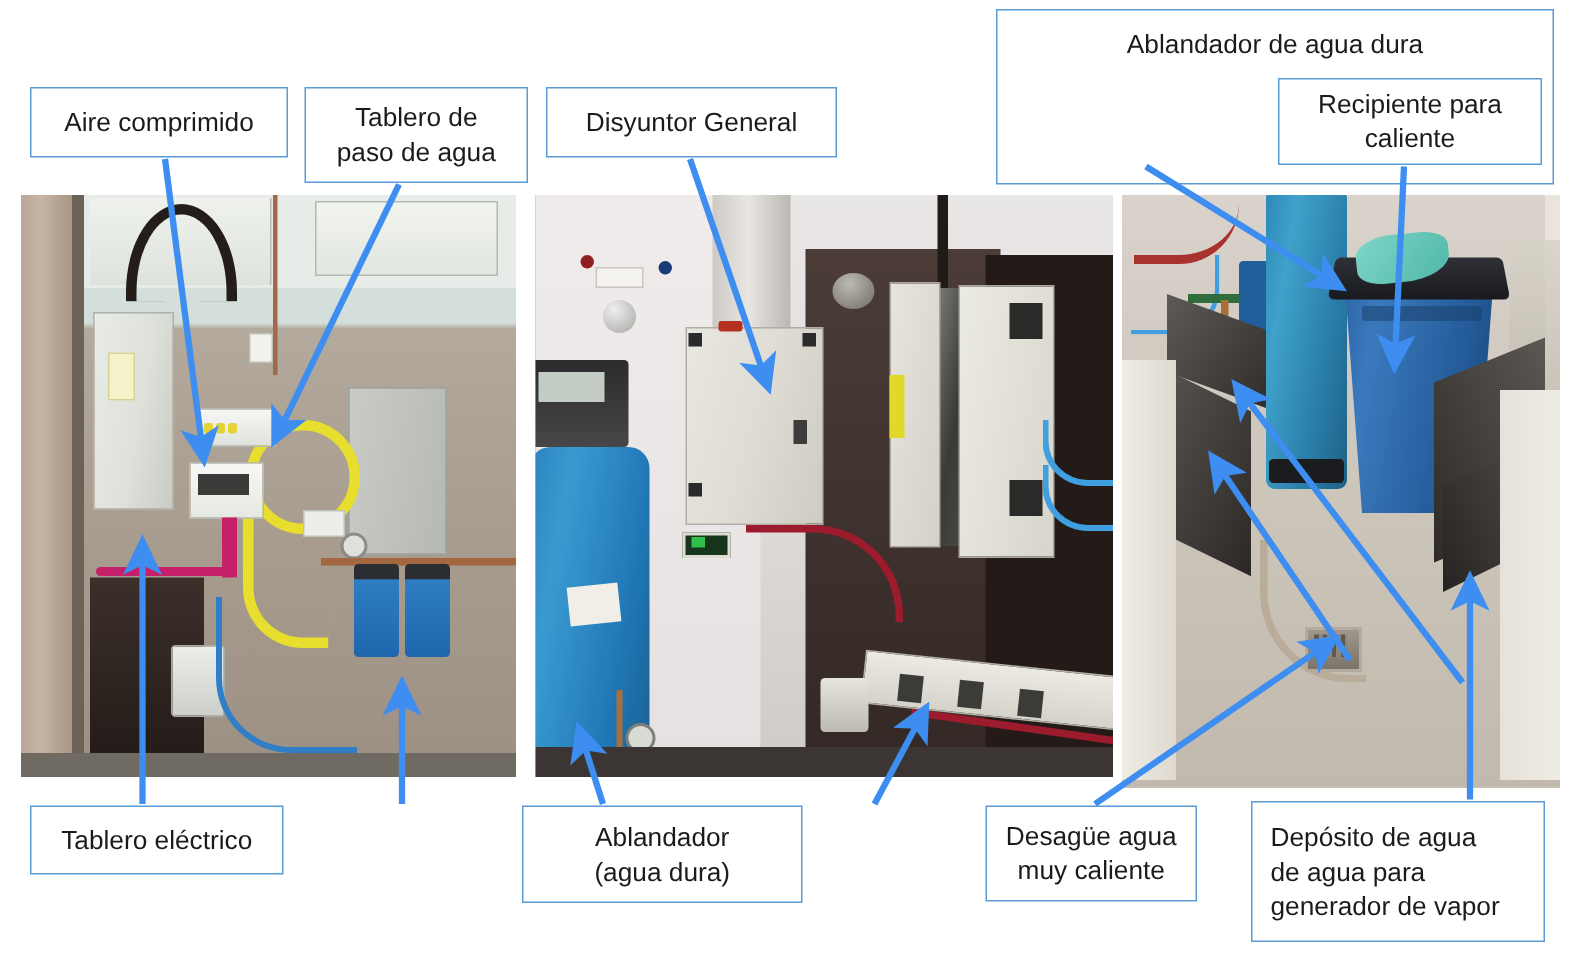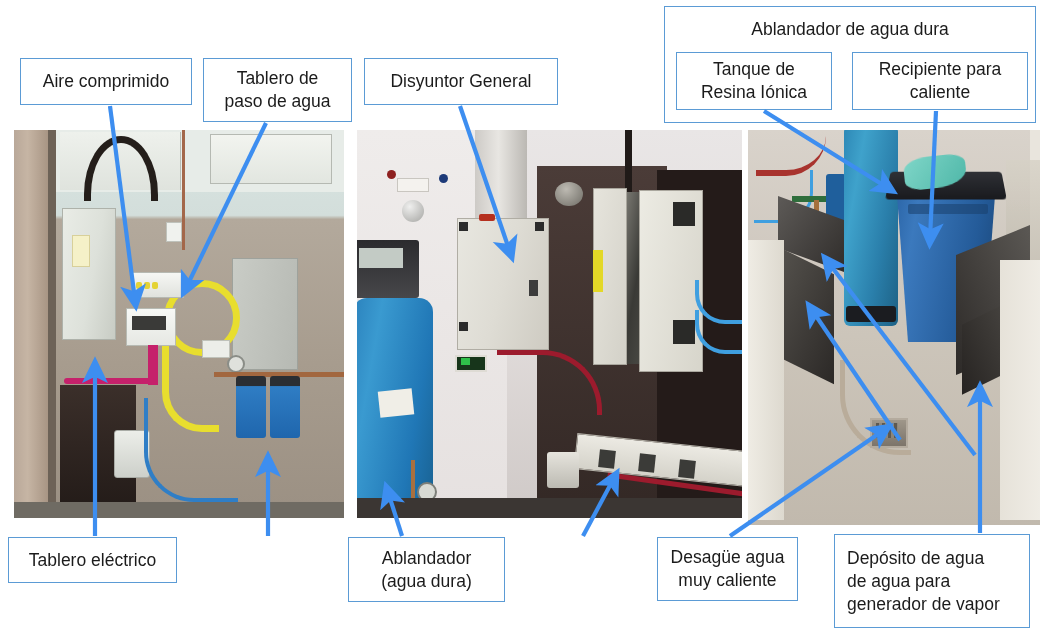--- a/index.html
+++ b/index.html
@@ -384,36 +384,32 @@
 paso de agua</span>
   </div>
 
   <div class="label-box" style="left:364px;top:58px;width:194px;height:47px;">
     <span>Disyuntor General</span>
   </div>
 
   <div class="group-box" style="left:664px;top:6px;width:372px;height:117px;"></div>
   <div class="group-title" style="left:664px;top:18px;width:372px;">Ablandador de agua dura</div>
 
-  <div class="label-box" style="left:676px;top:52px;width:156px;height:58px;">
-    <span>Tanque de
-Resina Iónica</span>
-  </div>
 
   <div class="label-box" style="left:852px;top:52px;width:176px;height:58px;">
     <span>Recipiente para
 caliente</span>
   </div>
 
-  <div class="label-box" style="left:8px;top:537px;width:169px;height:46px;">
+  <div class="label-box" style="left:20px;top:537px;width:169px;height:46px;">
     <span>Tablero eléctrico</span>
   </div>
 
 
-  <div class="label-box" style="left:348px;top:537px;width:157px;height:65px;">
+  <div class="label-box" style="left:348px;top:537px;width:187px;height:65px;">
     <span>Ablandador
 (agua dura)</span>
   </div>
 
 
   <div class="label-box" style="left:657px;top:537px;width:141px;height:64px;">
     <span>Desagüe agua
 muy caliente</span>
   </div>
 

